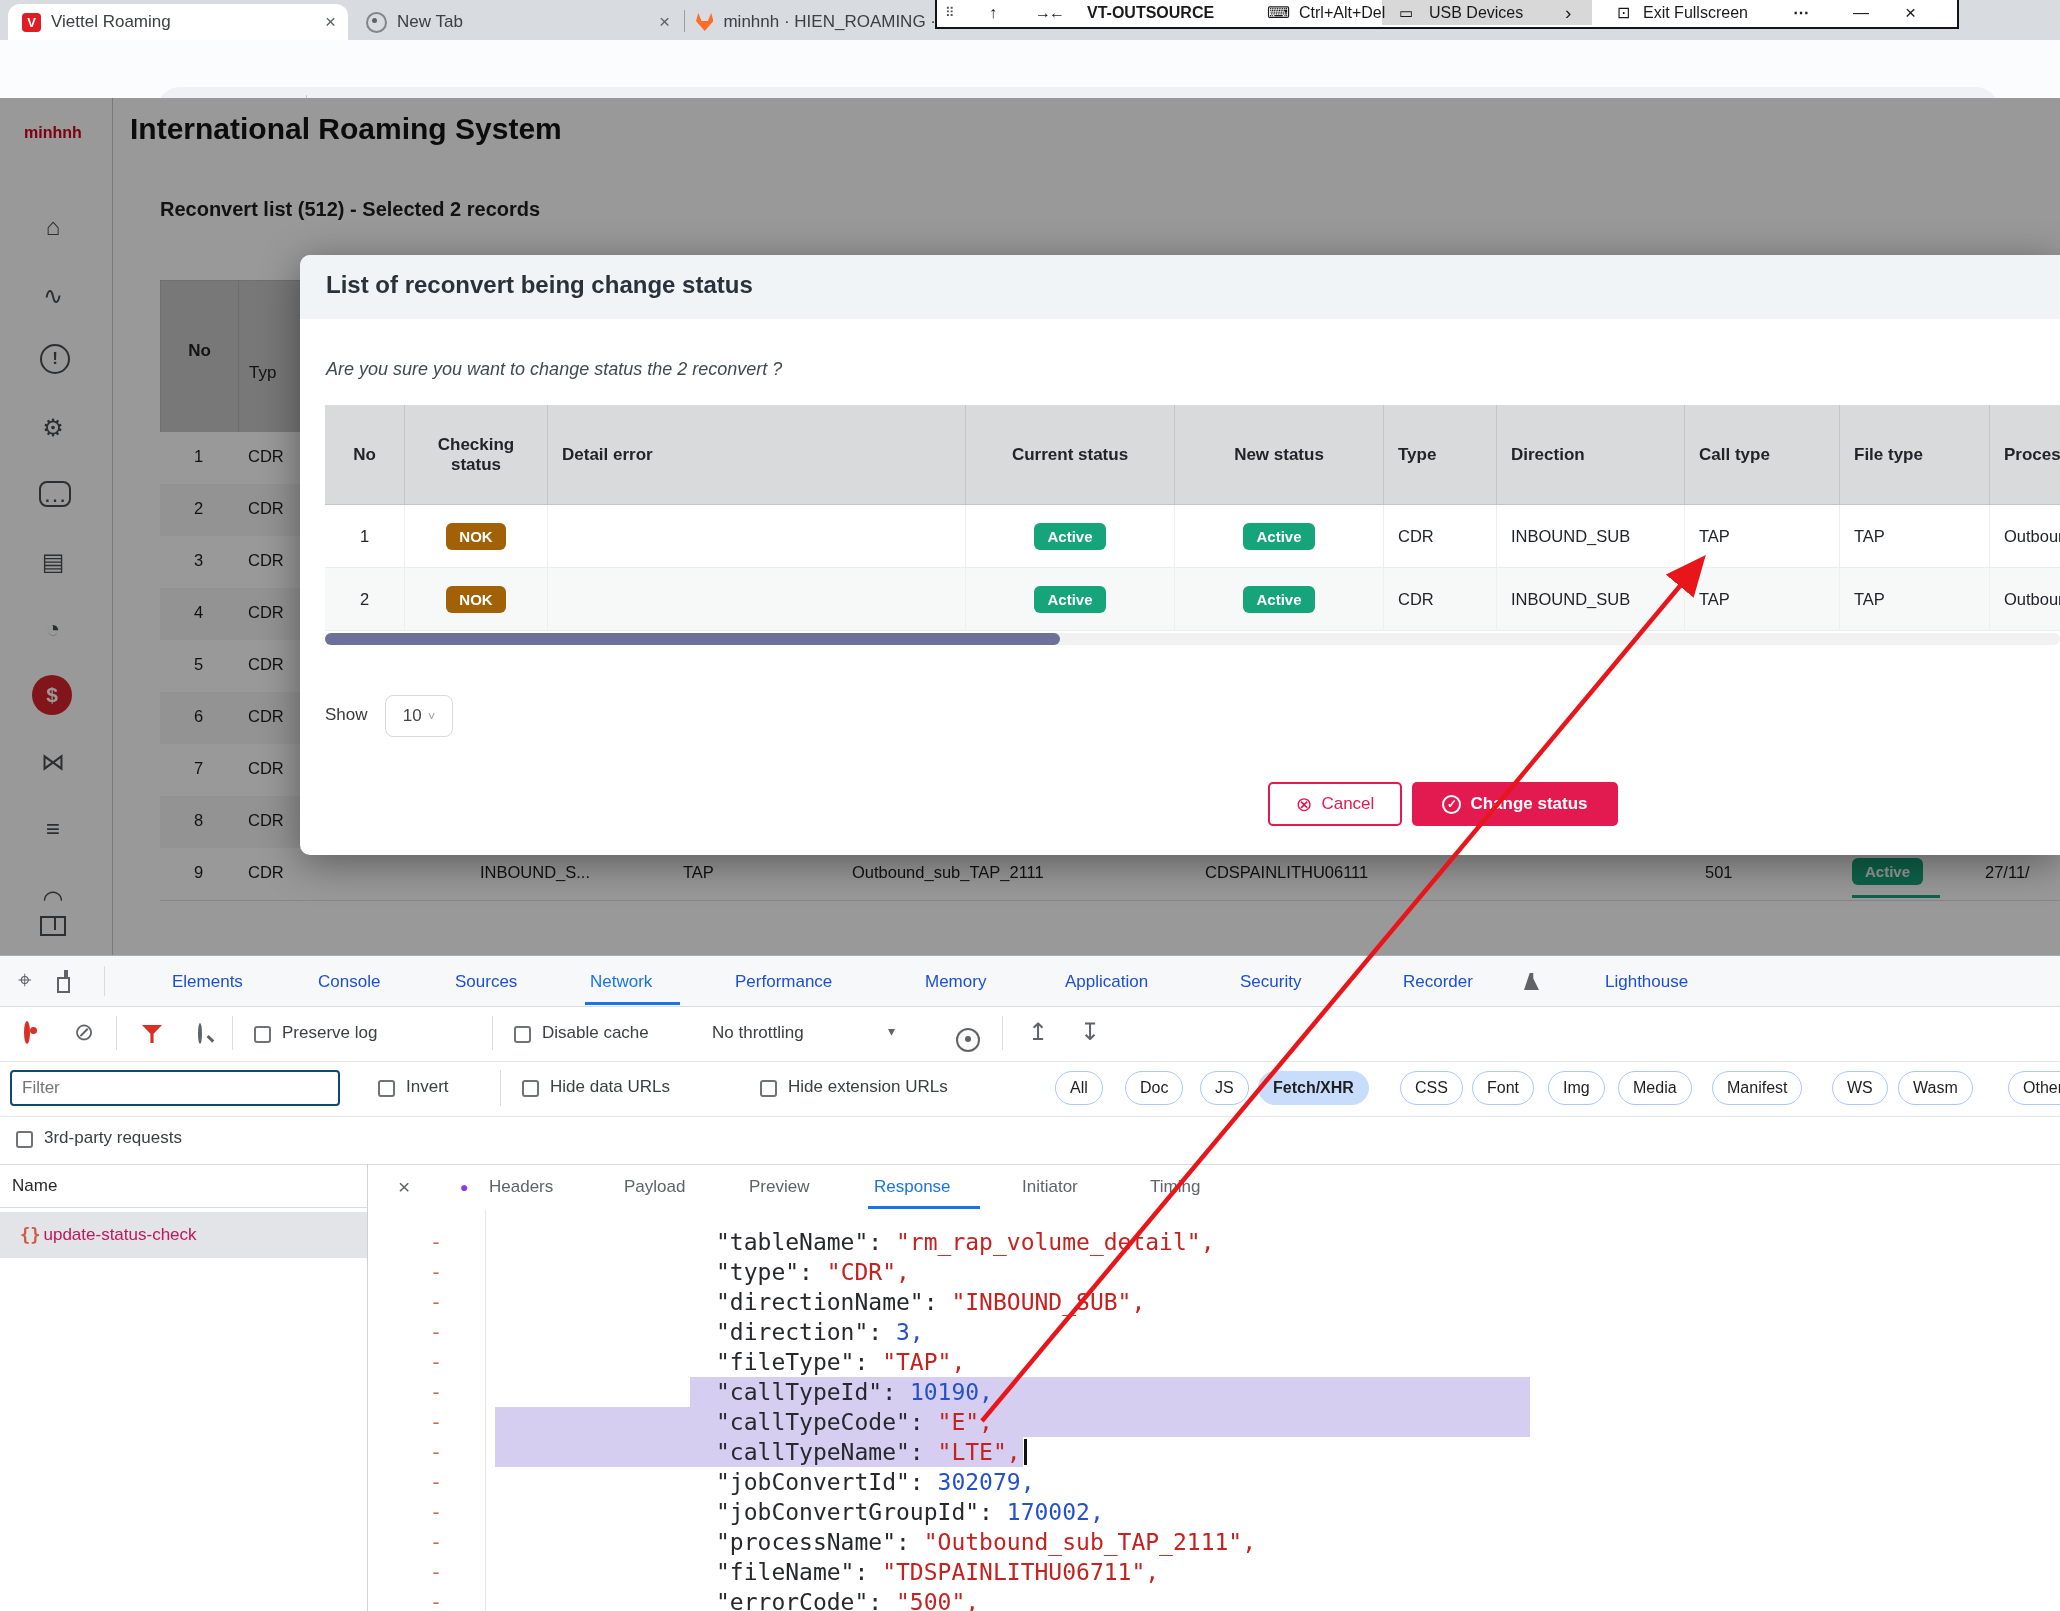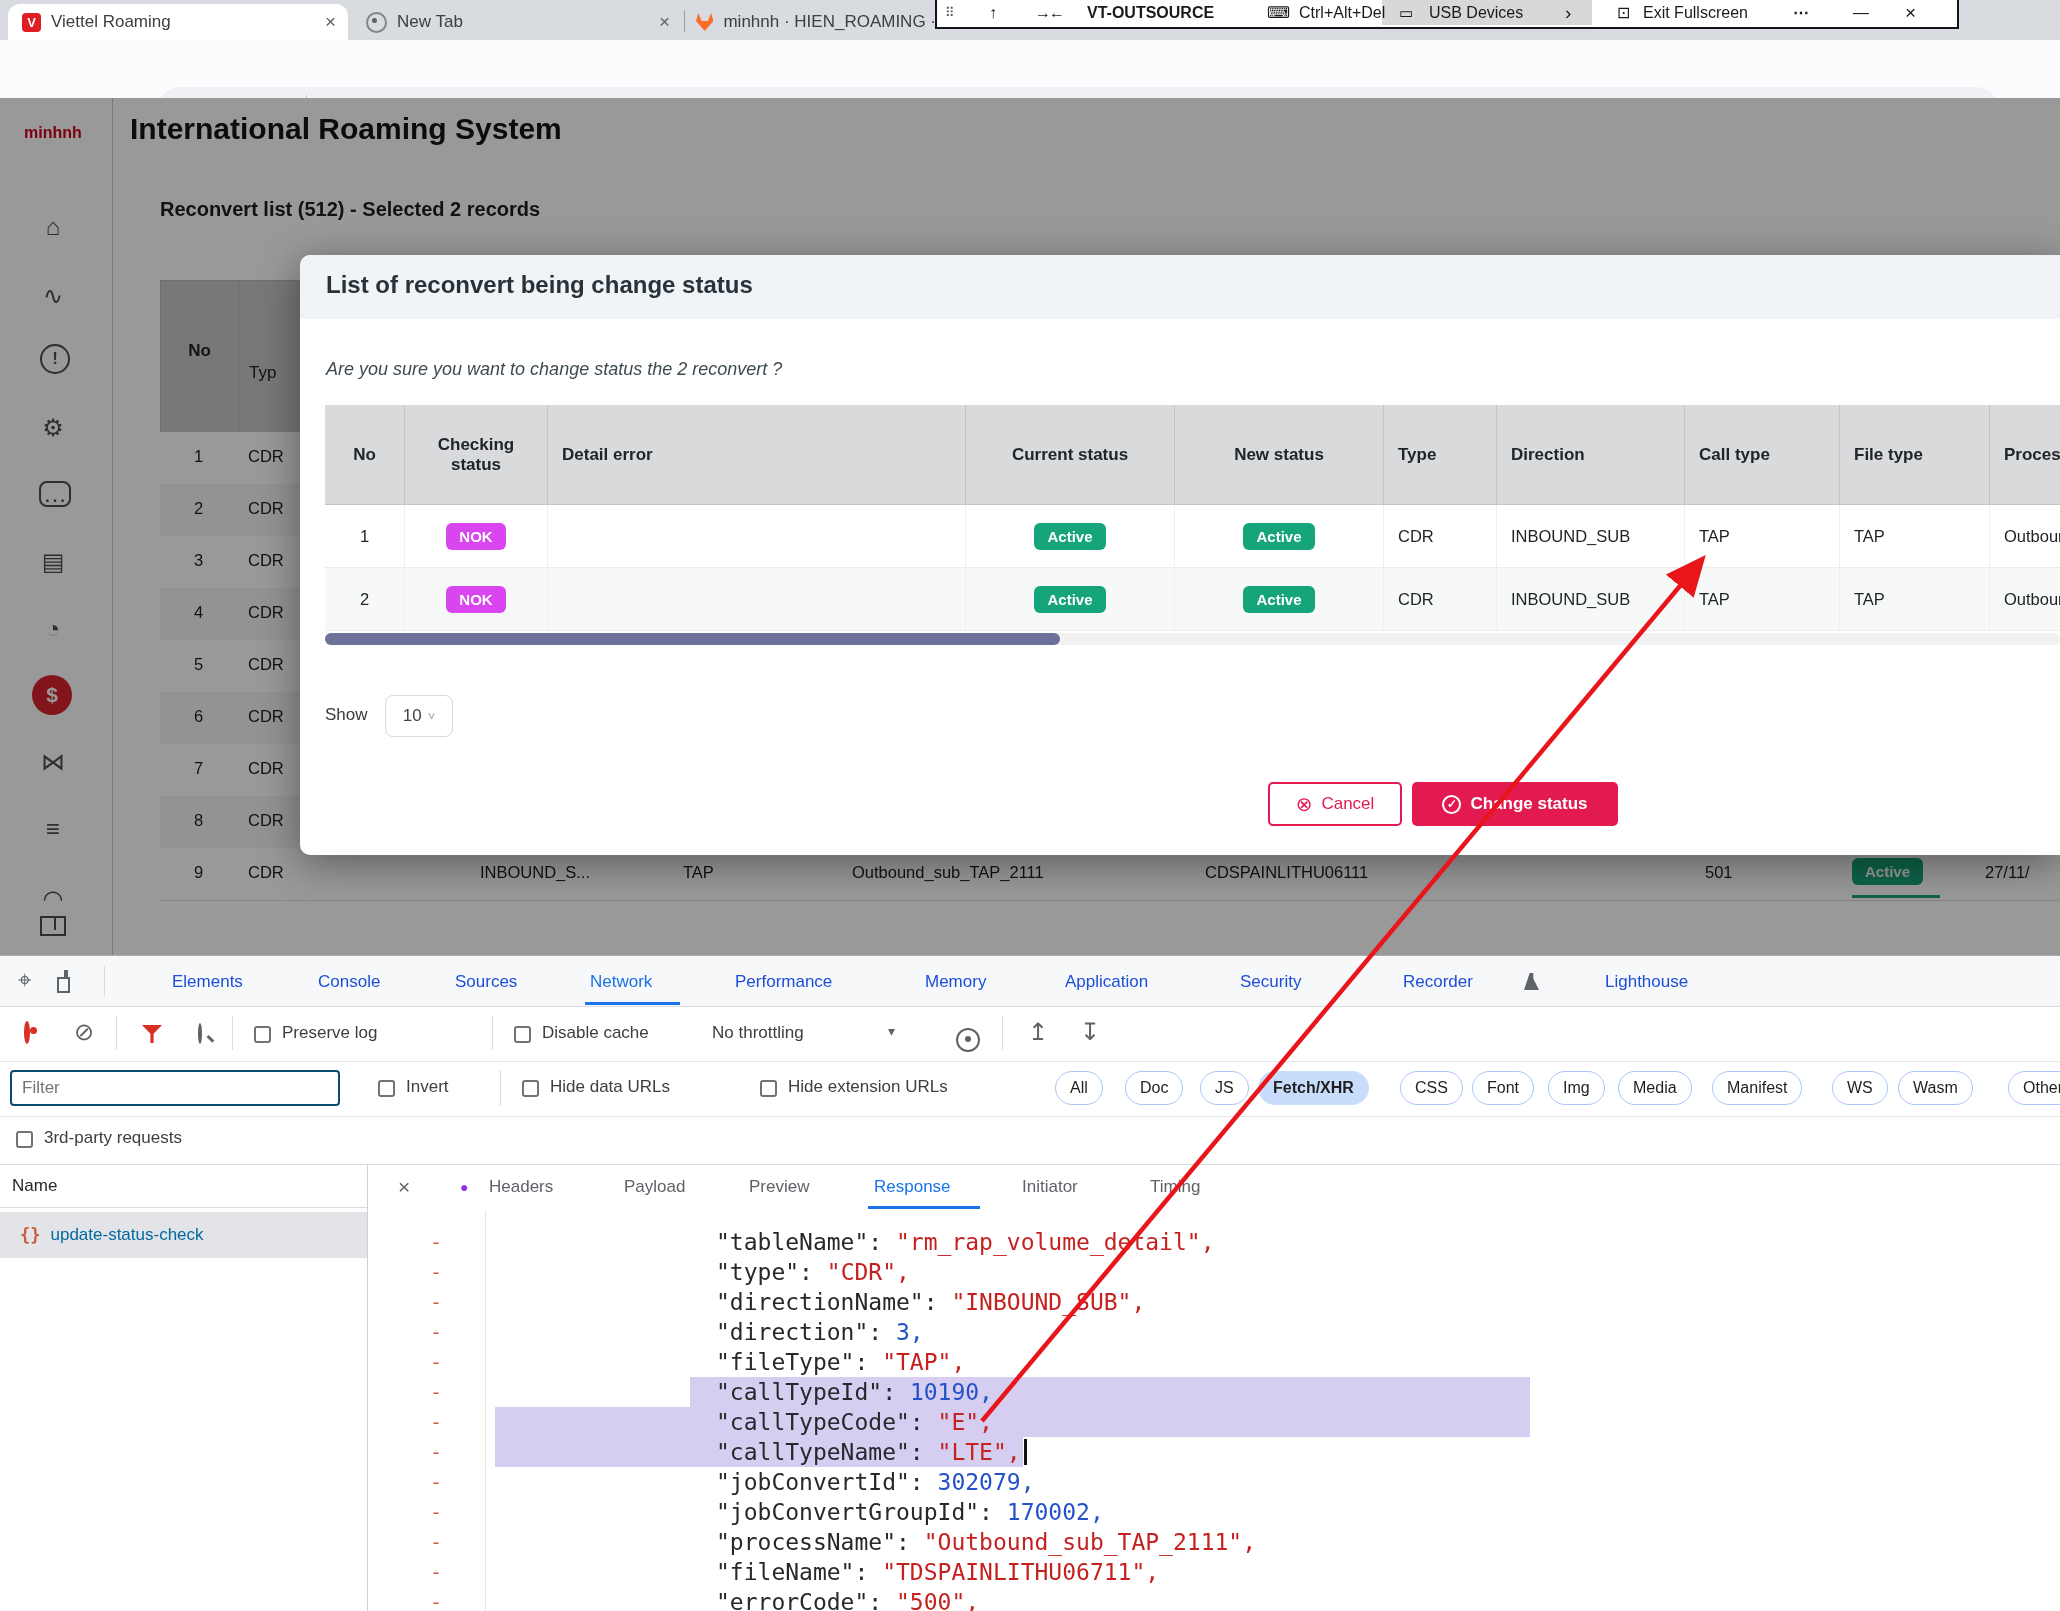--- a/index.html
+++ b/index.html
@@ -46,21 +46,21 @@
   .mrow{display:flex;}
   .mh{background:#d9dadb;border-right:1px solid #c3c5c7;border-bottom:1px solid #c3c5c7;box-sizing:border-box;
       display:flex;align-items:center;justify-content:center;font-weight:bold;font-size:17px;color:#212529;
       height:100px;text-align:center;padding:0 8px;}
   .mh.left{justify-content:flex-start;text-align:left;padding-left:14px;}
   .md{border-right:1px solid #efefef;border-bottom:1px solid #ececec;box-sizing:border-box;height:63px;
       display:flex;align-items:center;justify-content:center;font-size:16.5px;color:#212529;}
   .md.left{justify-content:flex-start;padding-left:14px;}
   .r2 .md{background:#f7f8f8;}
   .badge{color:#fff;font-weight:bold;font-size:15px;border-radius:6px;padding:5px 13px;white-space:nowrap;}
-  .bnok{background:#d946ef;}
+  .bnok{background:#a16207;}
   .bact{background:#16a57a;}
   .hscroll{position:absolute;left:25px;top:378px;width:1735px;height:12px;background:#f1f1f1;border-radius:6px;}
   .hthumb{position:absolute;left:0;top:0;width:735px;height:12px;background:#6b7199;border-radius:6px;}
   .showsel{position:absolute;left:85px;top:440px;width:66px;height:40px;border:1px solid #d9d9d9;border-radius:8px;
            display:flex;align-items:center;justify-content:center;font-size:17px;color:#444;gap:6px;background:#fff;}
   .btn{position:absolute;top:527px;height:44px;border-radius:5px;display:flex;align-items:center;justify-content:center;
        gap:9px;font-size:17px;box-sizing:border-box;}
   .btncancel{left:968px;width:134px;background:#fff;border:2px solid #e21a4f;color:#e21a4f;}
   .btnchange{left:1112px;width:206px;background:#e21a4f;color:#fff;font-weight:bold;}
   .ring{width:19px;height:19px;border:2px solid #fff;border-radius:50%;display:flex;align-items:center;
@@ -377,21 +377,21 @@
       <span class="a chk" style="left:16px;top:15px;"></span>
       <span class="a lbl nw" style="left:44px;top:12px;">3rd-party requests</span>
     </div>
 
     <div class="npanel">
       <div class="nhead">
           <span>Name</span>
         </div>
       <div class="nreq">
         <span style="margin-left:20px;color:#cf5b41;font-weight:bold;font-size:17px;font-family:'DejaVu Sans Mono',monospace;">{}</span>
-        <span style="margin-left:10px;font-size:17px;color:#0369a1;">update-status-check</span>
+        <span style="margin-left:3px;font-size:17px;color:#be185d;">update-status-check</span>
       </div>
     </div>
 
     <div class="rtabs">
       <span class="rtab" style="left:30px;font-size:21px;">×</span>
       <span class="rtab" style="left:92px;color:#9334e6;font-size:14px;">●</span>
       <span class="rtab" style="left:121px;">Headers</span>
       <span class="rtab" style="left:256px;">Payload</span>
       <span class="rtab" style="left:381px;">Preview</span>
       <span class="rtab" style="left:506px;color:#1a73e8;">Response</span>

